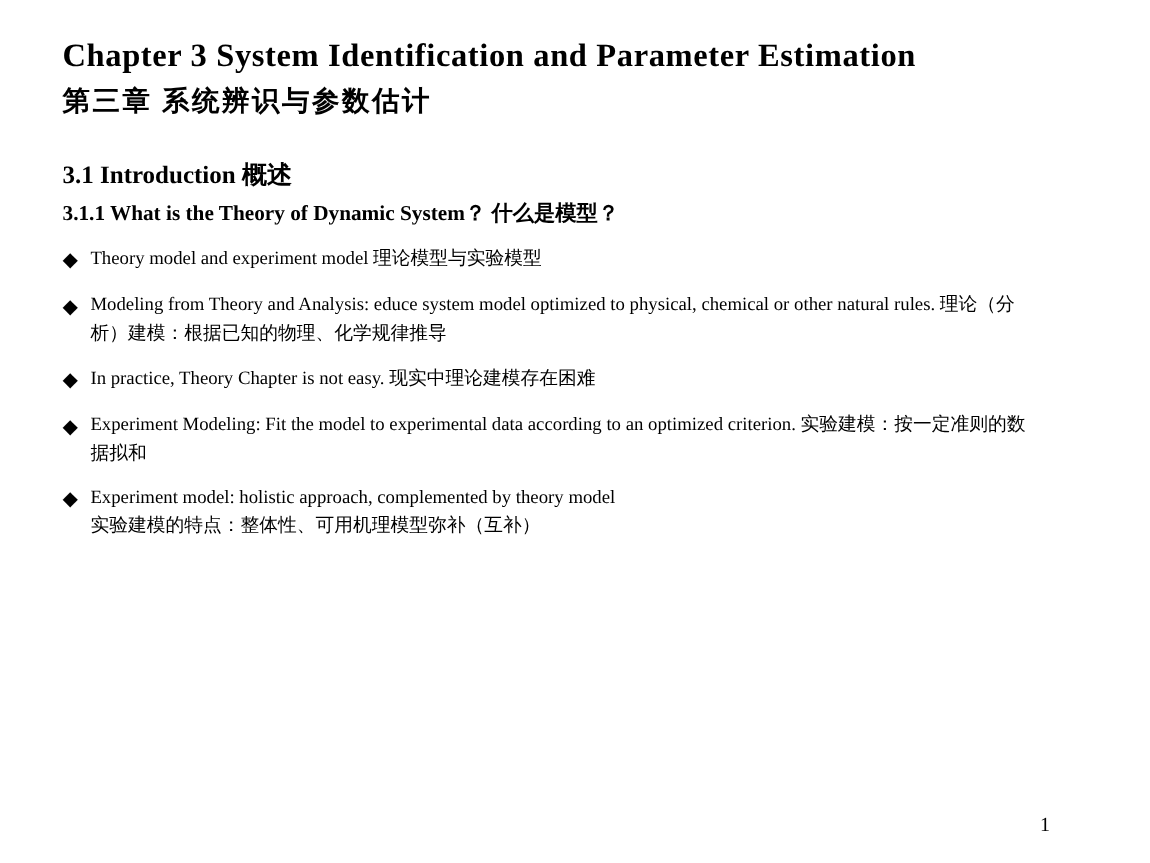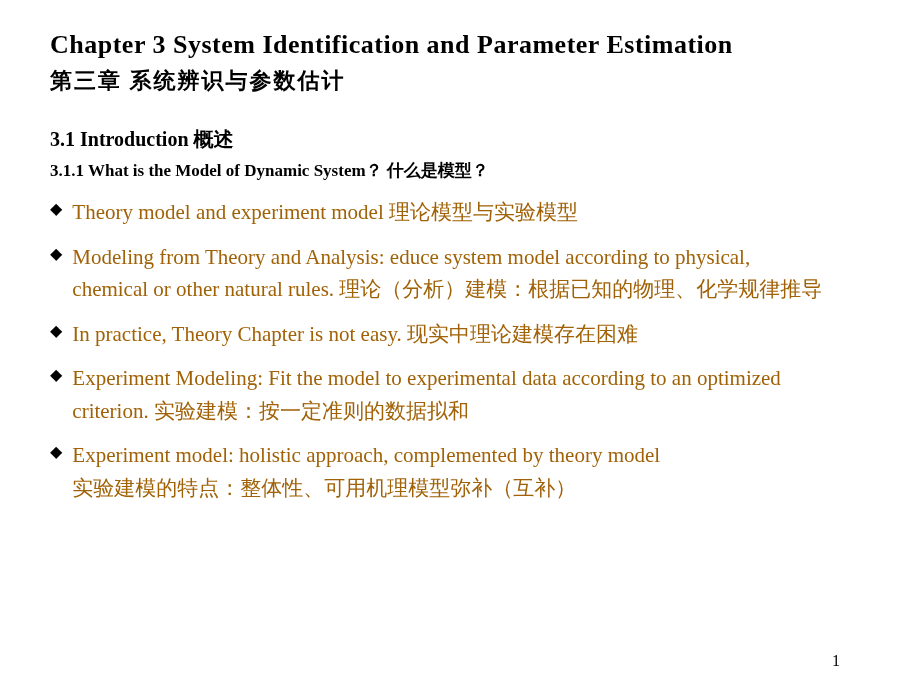--- a/index.html
+++ b/index.html
@@ -69,23 +69,23 @@
     .bullet-diamond {
       font-size: 16px;
       margin-right: 10px;
       margin-top: 1px;
       flex-shrink: 0;
       color: #000000;
     }
 
     .bullet-text {
       flex: 1;
-      font-size: 21px;
+      font-size: 15px;
       line-height: 1.55;
-      color: #a16207;
+      color: #000000;
     }
 
     .page-number {
       position: absolute;
       bottom: 20px;
       right: 40px;
       font-size: 16px;
       color: #000000;
       font-family: 'Times New Roman', Times, serif;
     }
@@ -94,30 +94,30 @@
 <body>
 
 <div class="page-container">
 
   <h1 class="main-title">Chapter 3    System Identification and Parameter Estimation</h1>
 
   <div class="chinese-title">第三章  系统辨识与参数估计</div>
 
   <div class="section-title">3.1 Introduction   概述</div>
 
-  <div class="subsection-title">3.1.1 What is the Model of Dynamic System？   什么是模型？</div>
+  <div class="subsection-title">3.1.1 What is the Theory of Dynamic System？   什么是模型？</div>
 
   <div id="bullet-list">
       <div class="bullet-item">
         <span class="bullet-diamond">◆</span>
         <span class="bullet-text">Theory model and experiment model   理论模型与实验模型</span>
       </div>
       <div class="bullet-item">
         <span class="bullet-diamond">◆</span>
-        <span class="bullet-text">Modeling from Theory and Analysis:  educe system model according  to physical, chemical  or other natural rules.   理论（分析）建模：根据已知的物理、化学规律推导</span>
+        <span class="bullet-text">Modeling from Theory and Analysis:  educe system model optimized  to physical, chemical  or other natural rules.   理论（分析）建模：根据已知的物理、化学规律推导</span>
       </div>
       <div class="bullet-item">
         <span class="bullet-diamond">◆</span>
         <span class="bullet-text">In practice, Theory Chapter  is not easy.     现实中理论建模存在困难</span>
       </div>
       <div class="bullet-item">
         <span class="bullet-diamond">◆</span>
         <span class="bullet-text">Experiment  Modeling:  Fit the model to experimental  data according  to an optimized criterion.              实验建模：按一定准则的数据拟和</span>
       </div>
       <div class="bullet-item">

